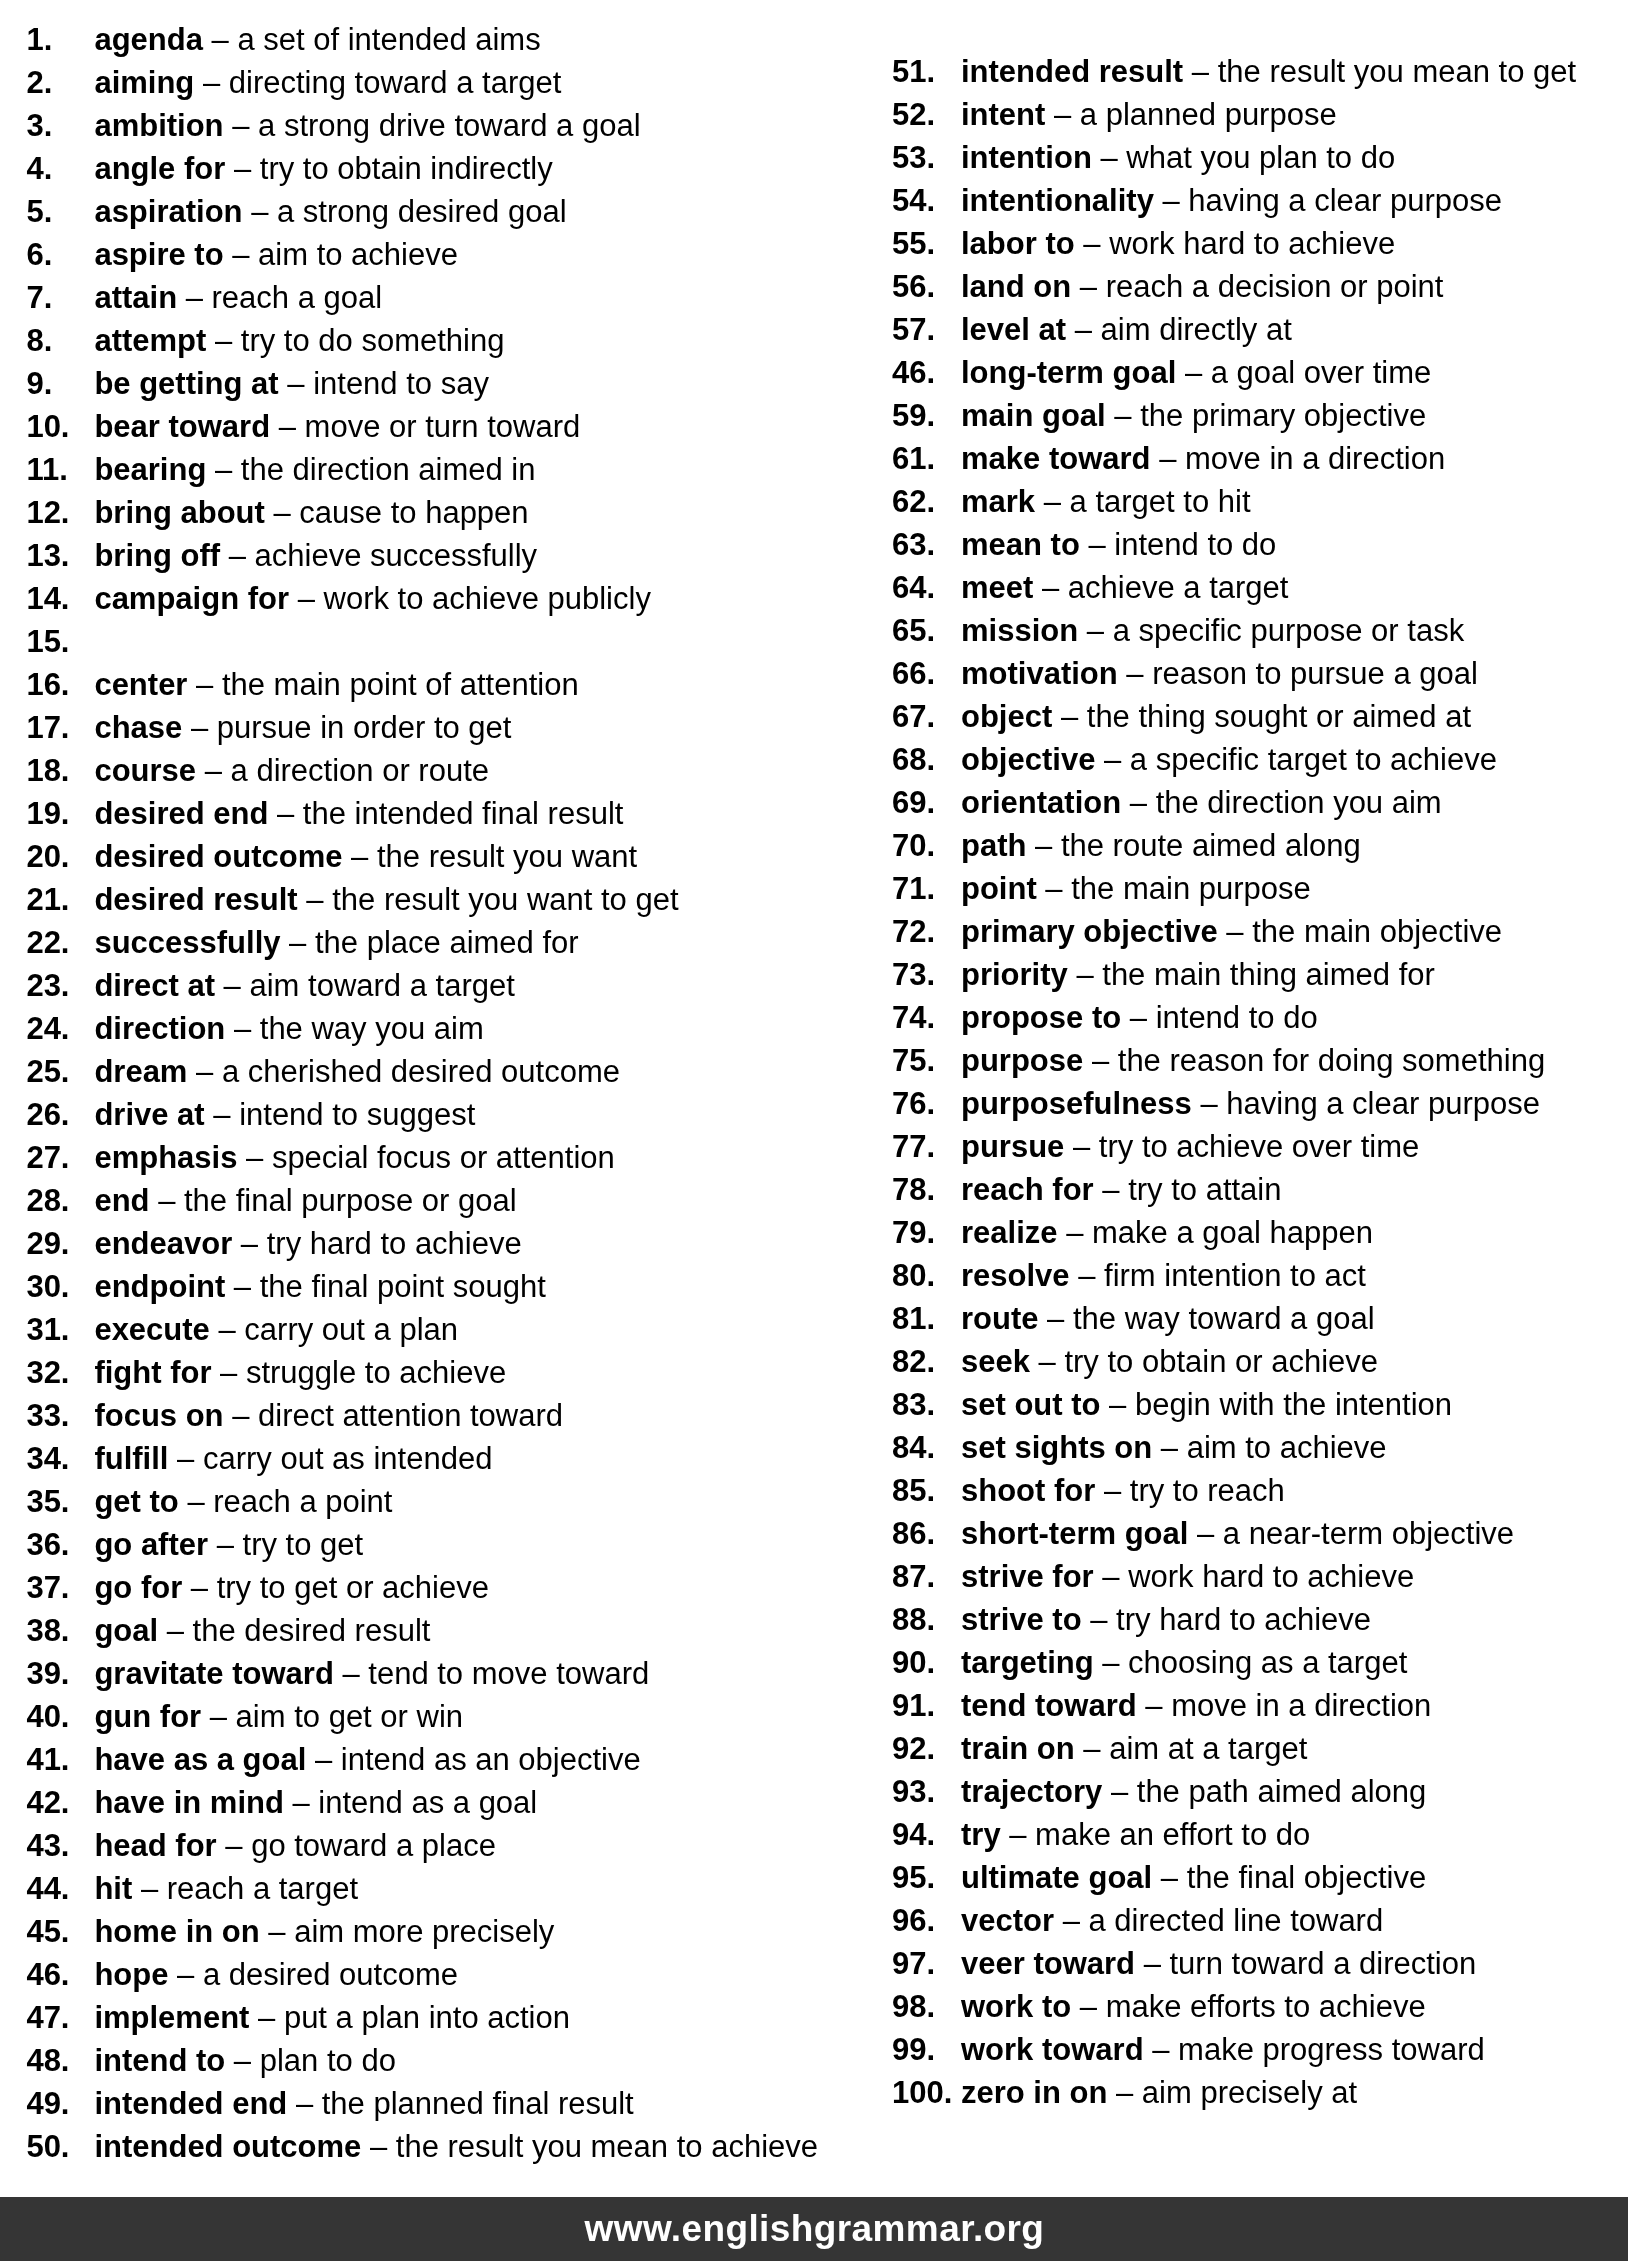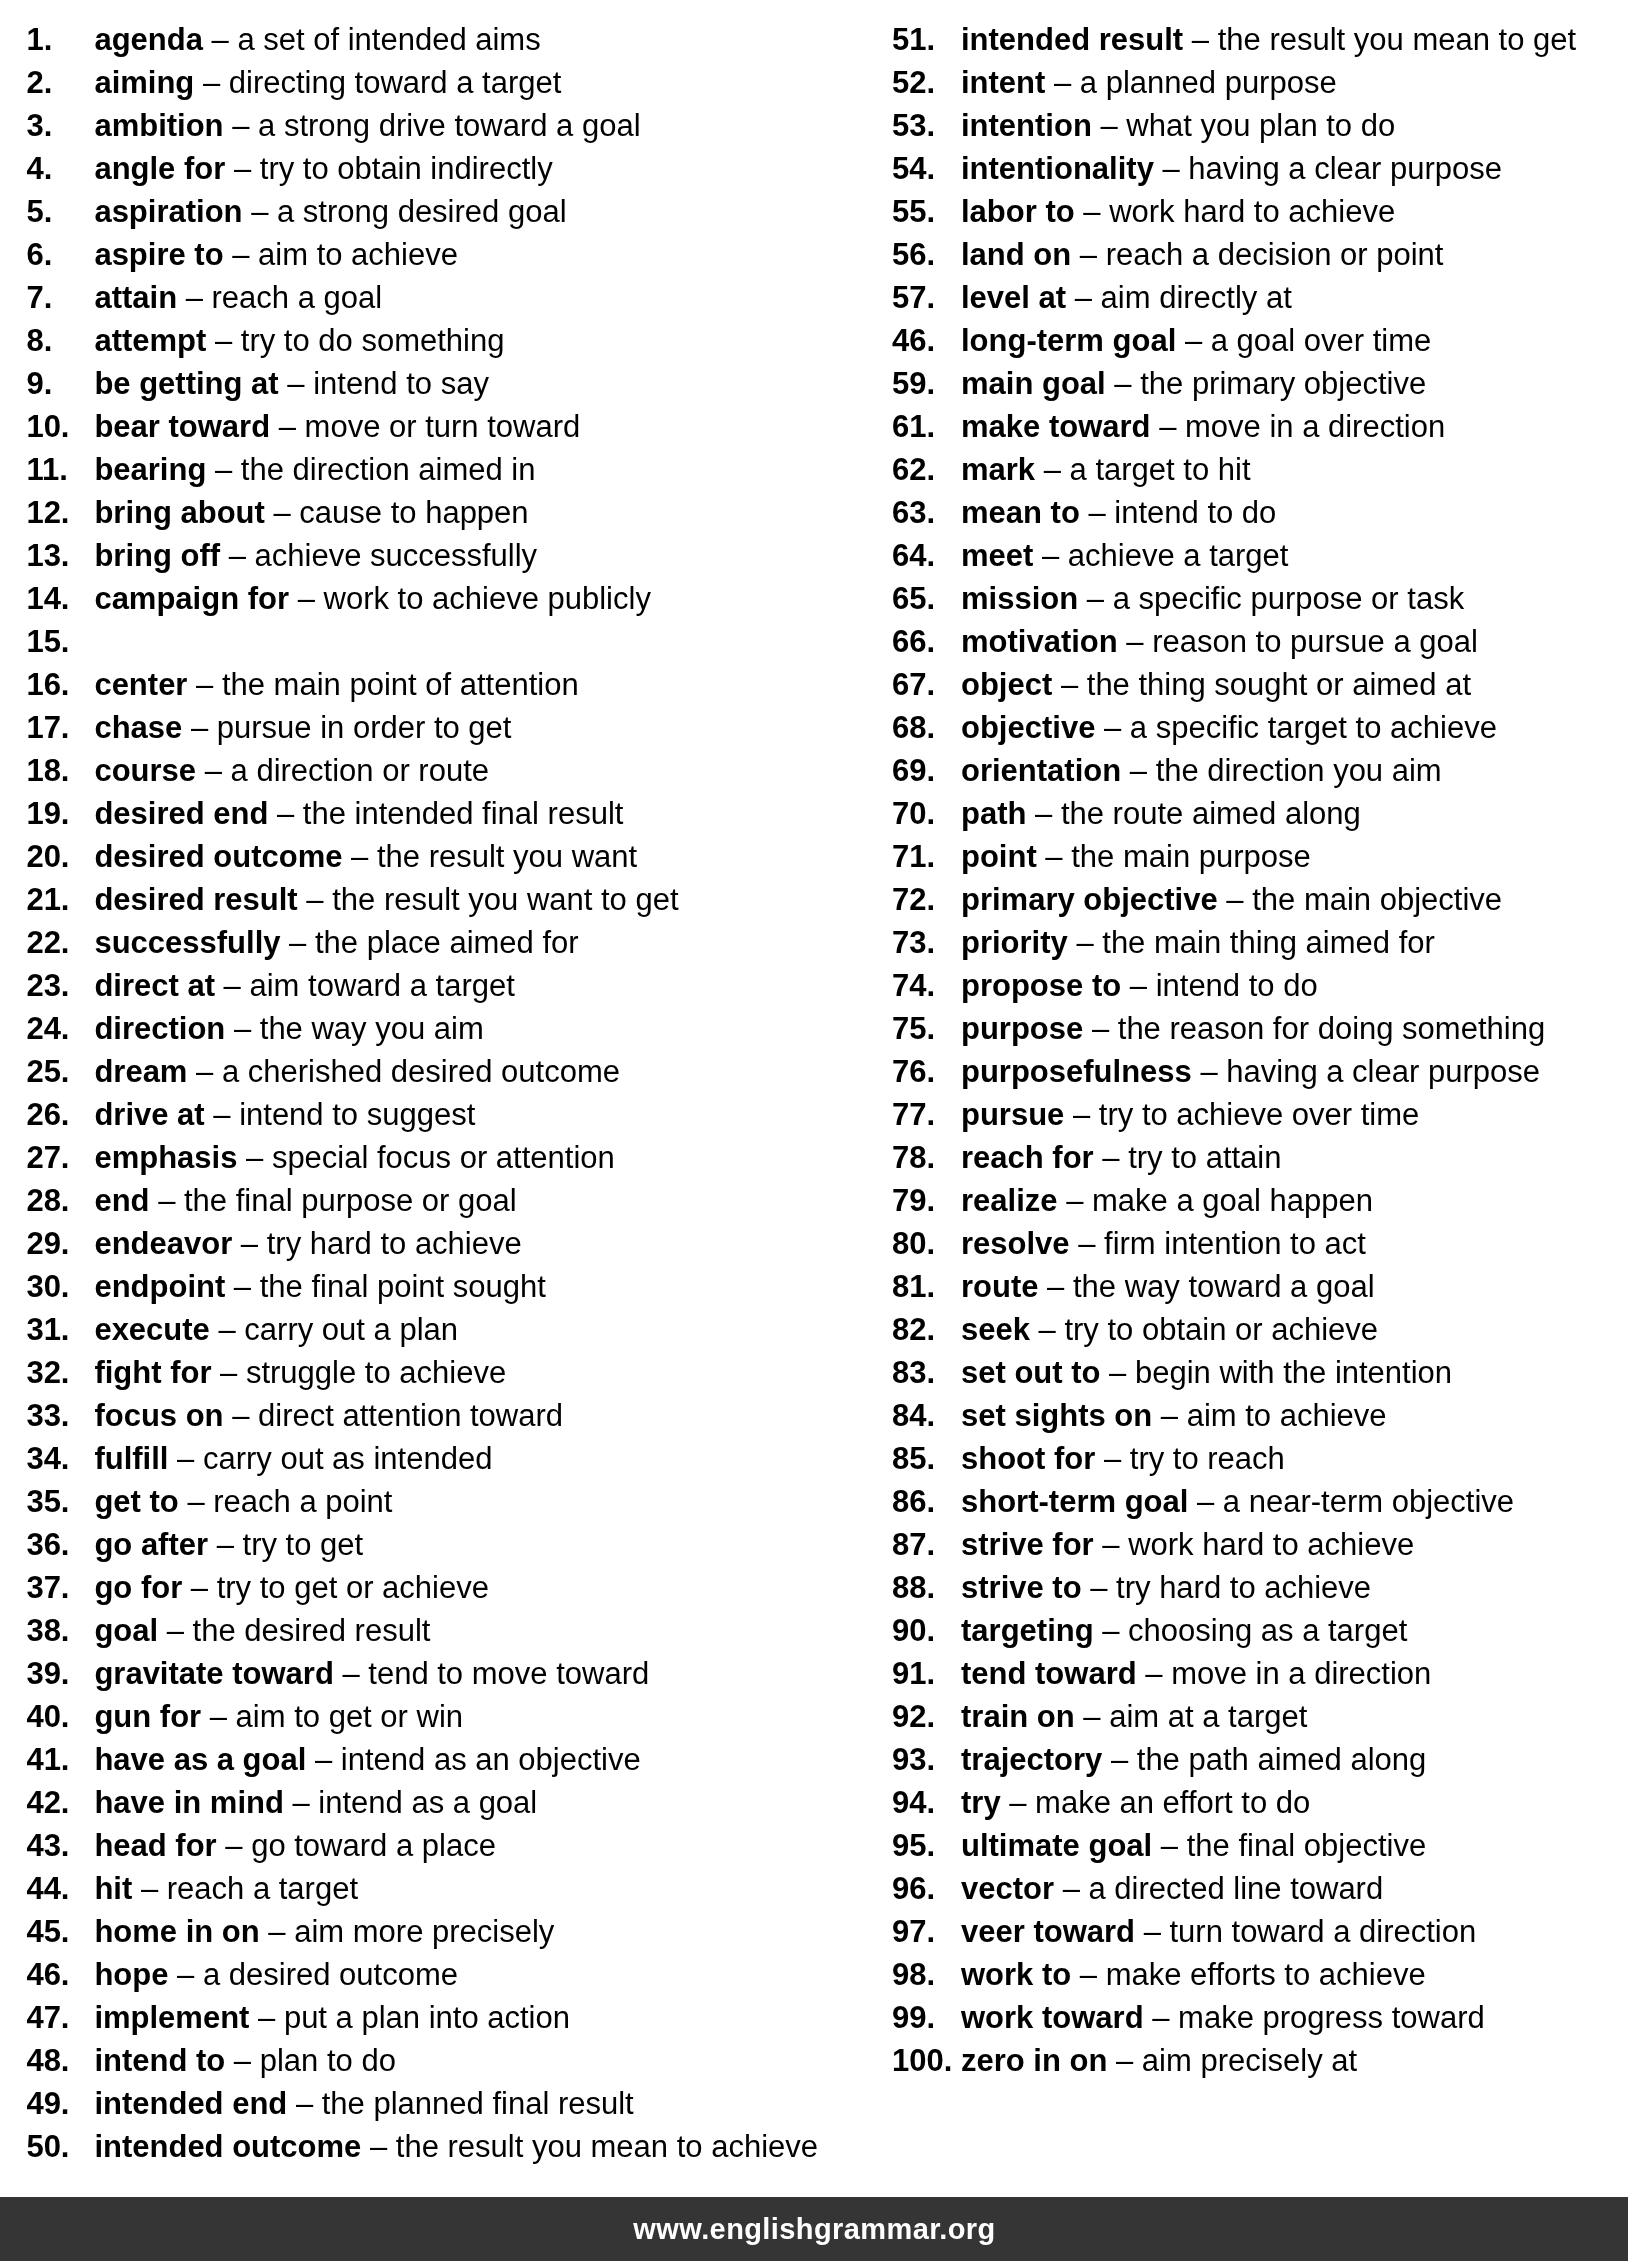--- a/index.html
+++ b/index.html
@@ -10,21 +10,21 @@
     position: relative;
     overflow: hidden;
     font-family: "Liberation Sans", sans-serif;
     color: #000;
   }
   .col {
     position: absolute;
     top: 18px;
   }
   .col-left { left: 26.4px; width: 829px; }
-  .col-right { left: 892px; width: 736px; }
+  .col-right { left: 892px; width: 736px; margin-top: 32px; }
   .row {
     height: 43px;
     line-height: 43px;
     font-size: 31px;
     white-space: nowrap;
     position: relative;
   }
   .num {
     position: absolute;
     left: 0;
@@ -44,21 +44,21 @@
     width: 1629px;
     height: 64px;
     background: #353535;
     display: flex;
     align-items: center;
     justify-content: center;
   }
   .footer-text {
     color: #ffffff;
     font-weight: bold;
-    font-size: 29px;
+    font-size: 37px;
     letter-spacing: 0.4px;
   }
 </style>
 </head>
 <body>
 
 <div class="col col-left" id="col-left">
     <div class="row">
       <span class="num">1.</span>
       <span class="entry"><span class="term">agenda</span><span class="sep"> – </span><span class="def">a set of intended aims</span></span>

